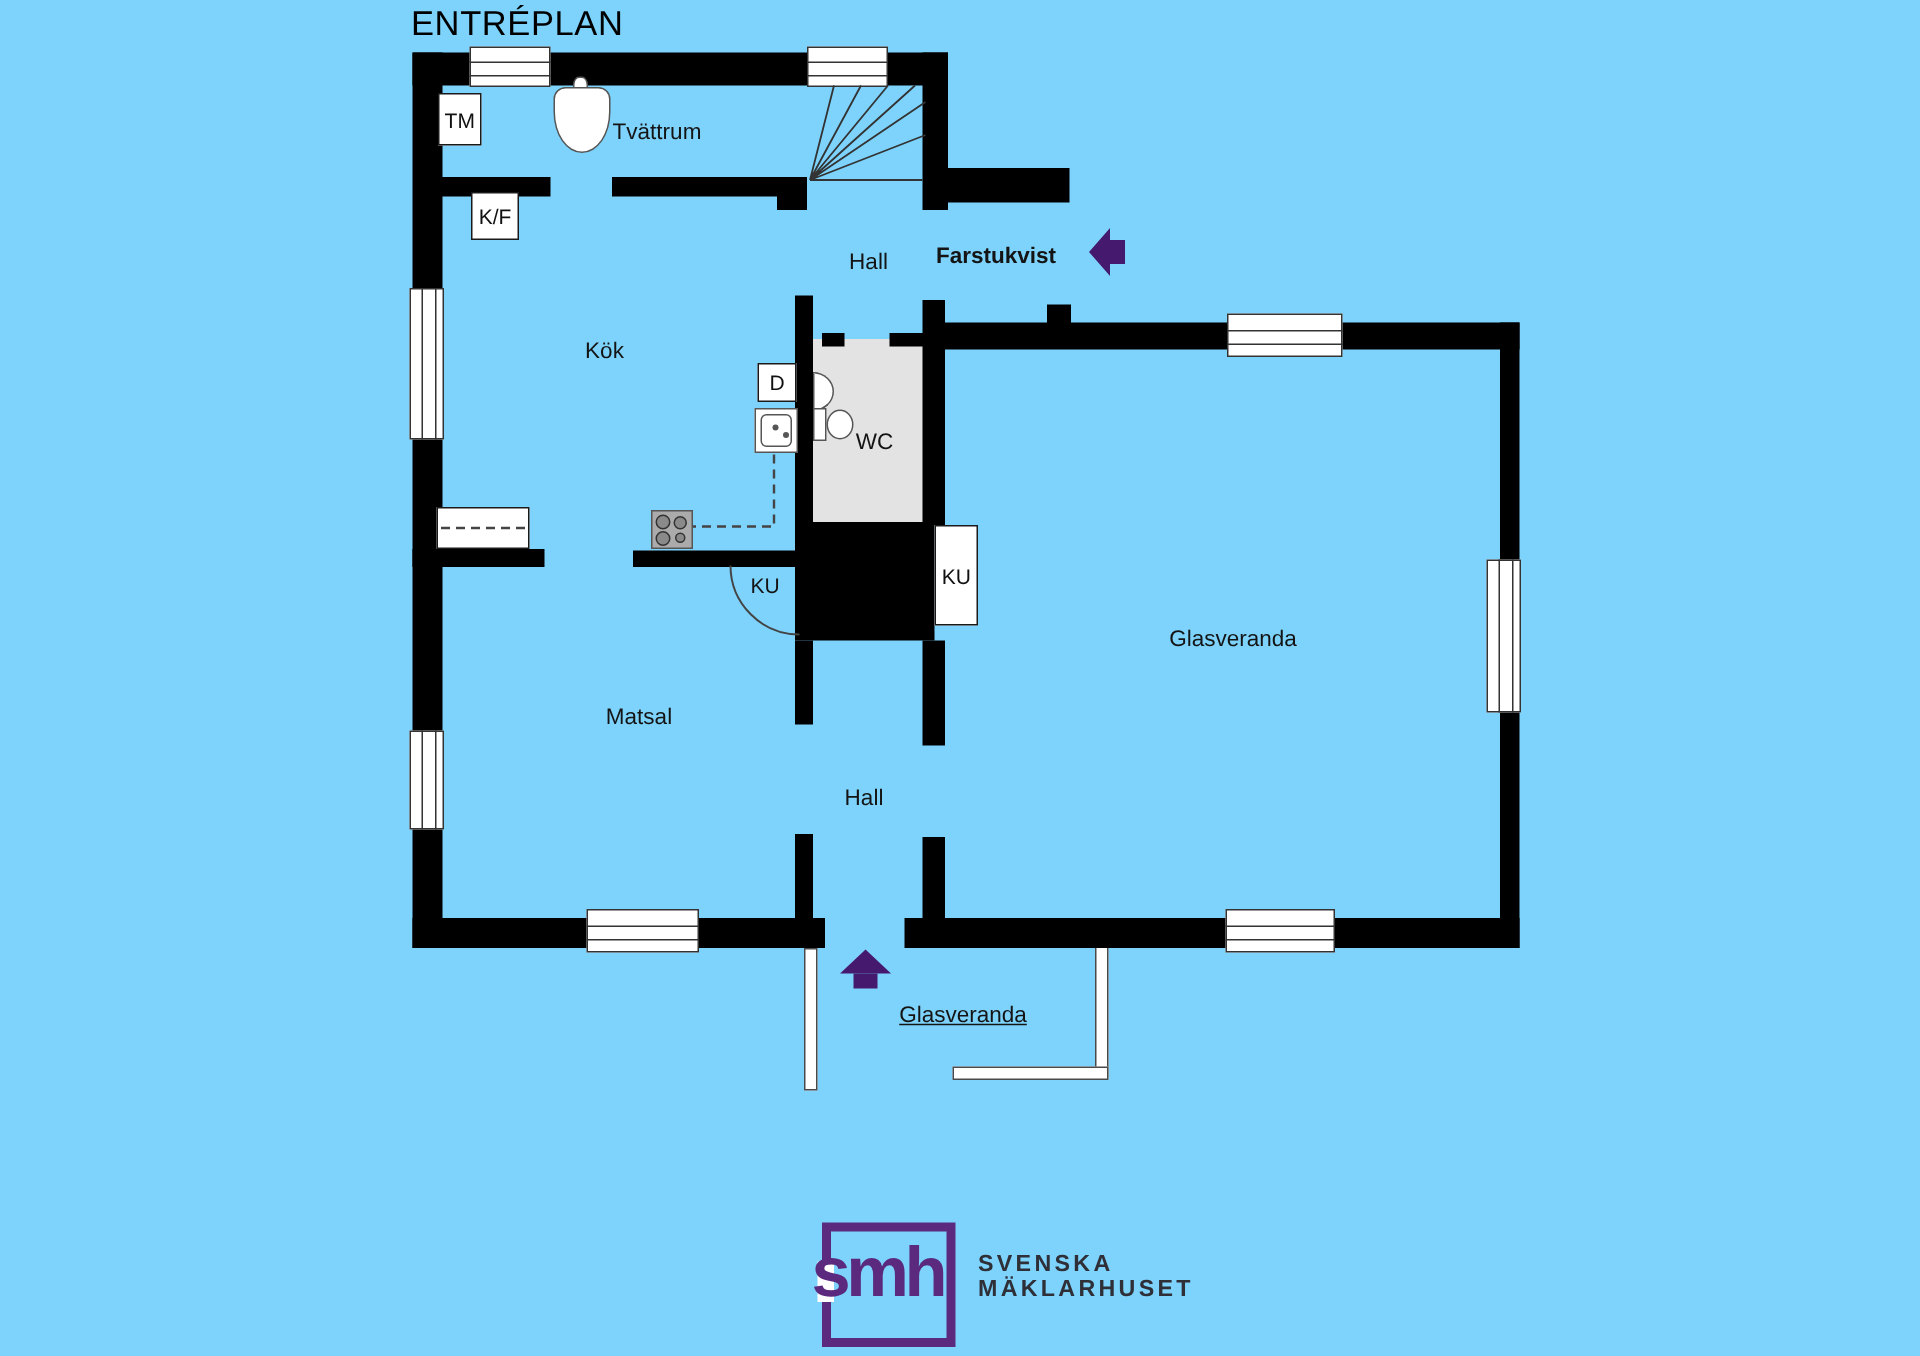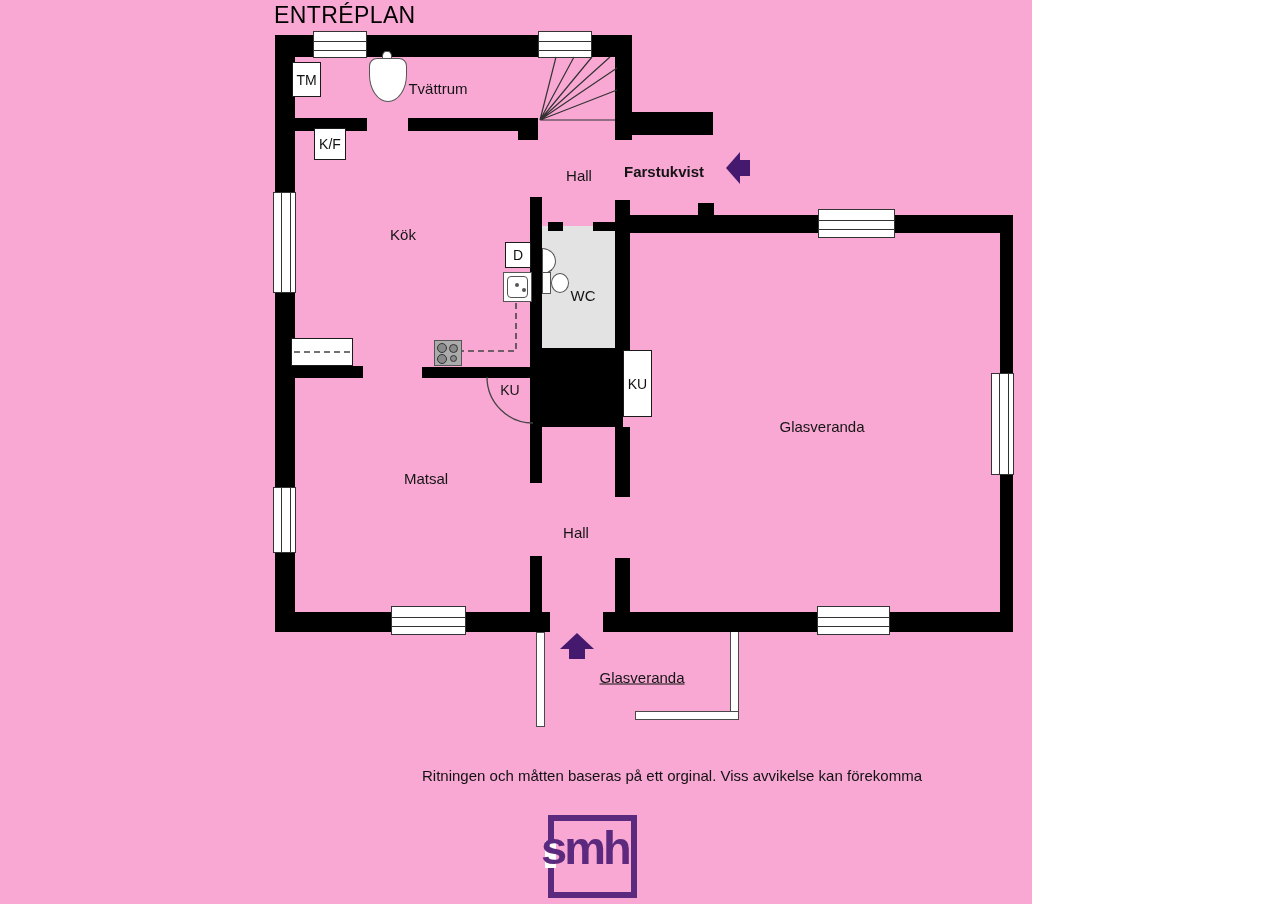--- a/index.html
+++ b/index.html
@@ -1,16 +1,16 @@
 <!DOCTYPE html>
 <html><head>
 <meta charset="utf-8">
 <style>
   html,body { margin:0; padding:0; background:#fff; }
-  .canvas { position:relative; width:1032px; height:904px; background:#f9a8d4;
+  .canvas { position:relative; width:1280px; height:904px; background:#7dd3fc;
             font-family:"Liberation Sans", sans-serif; color:#111; overflow:hidden; }
 
   .wall   { position:absolute; background:#000; z-index:3; }
   .floor  { position:absolute; background:#e3e3e3; z-index:1; }
 
   .win    { position:absolute; background:#fff; border:1px solid #333; z-index:4; box-sizing:border-box; }
   .glass-h{ position:absolute; left:-1px; right:-1px; top:50%; height:8px; margin-top:-4px;
             border-top:1px solid #333; border-bottom:1px solid #333; }
   .glass-v{ position:absolute; top:-1px; bottom:-1px; left:50%; width:8px; margin-left:-4px;
             border-left:1px solid #333; border-right:1px solid #333; }
@@ -171,19 +171,22 @@
   <div class="lbl" style="left:409px; top:478px;margin-left:17px;">Matsal</div>
   <div class="lbl" style="left:576px; top:532px;">Hall</div>
   <div class="lbl" style="left:642px; top:677px;text-decoration:underline;">Glasveranda</div>
   <div class="lbl" style="left:510px; top:390px; font-size:14px;">KU</div>
 
   <div class="arrow-up-head" style="left:560px; top:633px;"></div>
   <div class="arrow-tail" style="left:569px; top:649px; width:16px; height:10px;"></div>
   <div class="arrow-left-head" style="left:726px; top:152px;"></div>
   <div class="arrow-tail" style="left:740px; top:160px; width:10px; height:16px;"></div>
 
-  <div class="disclaimer">Ritningen och måtten baseras på ett orginal. Viss avvikelse kan förekomma</div>
 
   <div class="logo-square"></div>
   <div class="logo-patch"></div>
   <div class="logo-mono">smh</div>
+  <div class="logo-name">
+    <div>SVENSKA</div>
+    <div>MÄKLARHUSET</div>
+  </div>
 
 </div>
 
 </body></html>

